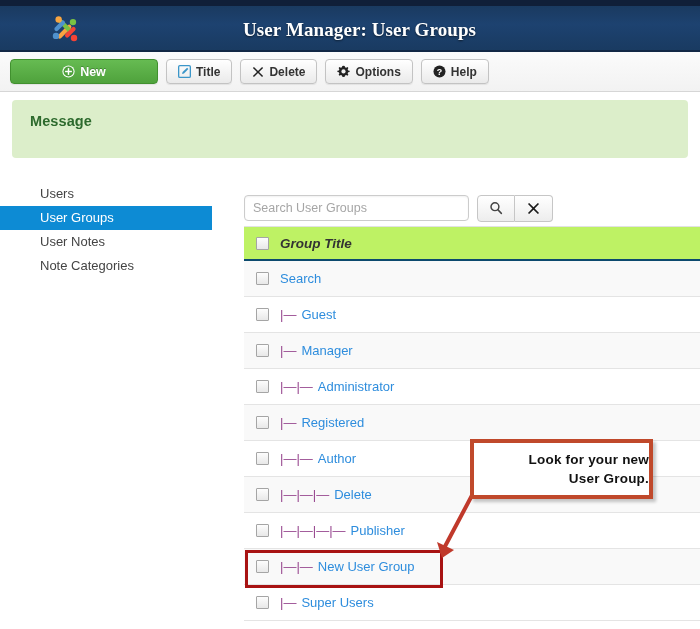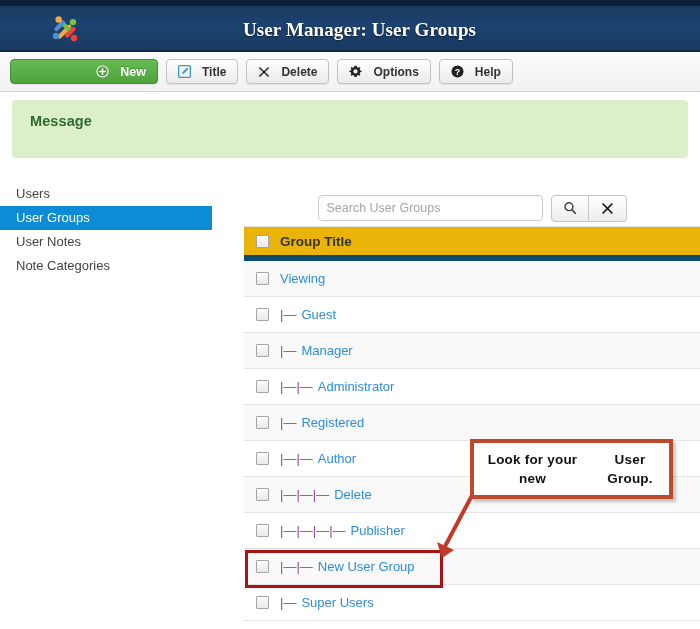--- a/index.html
+++ b/index.html
@@ -49,22 +49,22 @@
   #toolbar {
     position: relative;
     width: 700px; height: 40px;
     background: linear-gradient(to bottom,#fbfbfb 0%, #f2f2f2 100%);
     border-bottom: 1px solid #d6d6d6;
     display: flex; align-items: center;
     padding-left: 10px;
     gap: 8px;
   }
   .tbtn {
-    display: inline-flex; align-items: center; justify-content:flex-end;
-    gap: 11px;
+    display: inline-flex; align-items: center; justify-content:center;
+    gap: 5px;
     height: 25px;
     padding: 0 11px;
     border: 1px solid #c3c3c3;
     border-radius: 4px;
     background: linear-gradient(to bottom,#ffffff 0%, #eaeaea 100%);
     color: #333333;
     font-size: 12px;
     font-weight: 700;
     cursor: pointer;
     box-shadow: 0 1px 1px rgba(0,0,0,.07);
@@ -96,40 +96,39 @@
     color: #4f8a4f; font-size: 12.5px; line-height: 18px;
   }
 
   
   #sidebar {
     position: absolute; left: 0; top: 182px;
     width: 240px;
   }
   .side-item {
     height: 24px; line-height: 24px;
-    padding-left: 16px;
+    padding-left: 40px;
     font-size: 13px;
     color: #444444;
     cursor: pointer;
     white-space: nowrap;
   }
   .side-item.active {
     background: #0d8bd4;
     color: #ffffff;
     width: 212px;
   }
 
   
   #main { position: absolute; left: 244px; top: 182px; width: 456px; }
 
   #search-row {
     display: flex; align-items: center;
     padding-top: 8px;
     height: 44px;
-    justify-content: center;
   }
   #search-input {
     width: 225px; height: 26px;
     border: 1px solid #cccccc;
     border-radius: 4px;
     padding: 0 8px;
     font-size: 12.5px;
     color: #555;
     font-family: "Liberation Sans", sans-serif;
     background: #ffffff;
@@ -150,21 +149,21 @@
   
   #grid { width: 456px; border-top: 1px solid #e2e2e2; }
   .row {
     position: relative;
     display: flex; align-items: center;
     height: 36px;
     border-bottom: 1px solid #e4e4e4;
   }
   .row.odd  { background: #f9f9f9; }
   .row.even { background: #ffffff; }
-  .row.head { background: #eab308; border-bottom: 6px solid #0c4a6e; height: 34px; }
+  .row.head { background: #bef264; border-bottom: 2px solid #0c4a6e; height: 34px; font-style: italic; }
   .cb-cell { width: 36px; display:flex; justify-content:center; align-items:center; }
   .cb {
     width: 13px; height: 13px;
     border: 1px solid #a5a5a5;
     background: linear-gradient(to bottom,#fdfdfd,#e8e8e8);
     border-radius: 1px;
     cursor: pointer;
     display:block;
   }
   .title-cell { font-size: 13px; display: flex; align-items: baseline; white-space: nowrap; }
@@ -179,26 +178,26 @@
     width: 198px; height: 38px;
     border: 3px solid #a81313;
     pointer-events: none;
     z-index: 6;
   }
 
   
   #callout {
     position: absolute;
     left: 470px; top: 439px;
-    width: 203px; height: 60px;
+    width: 183px; height: 60px;
     background: #ffffff;
     border: 4px solid #c0492b;
     z-index: 8;
-    display: flex; flex-direction: row;
-    align-items: center; justify-content: center;
+    display: flex; flex-direction: column;
+    align-items: flex-end; justify-content: center;
     box-shadow: 3px 3px 3px rgba(0,0,0,.22);
   }
   #callout div {
     color: #111111;
     font-size: 13.5px;
     font-weight: 700;
     line-height: 19px;
     letter-spacing: .2px;
     text-align: center;
   }
@@ -313,21 +312,21 @@
         <span class="cb"></span>
       </div>
       <div class="title-cell">Group Title</div>
     </div>
 
   <div class="row odd">
         <div class="cb-cell">
           <span class="cb"></span>
         </div>
         <div class="title-cell">
-          <span class="glink">Viewing</span>
+          <span class="glink">Search</span>
         </div>
       </div>
       <div class="row even">
         <div class="cb-cell">
           <span class="cb"></span>
         </div>
         <div class="title-cell">
           <span class="prefix">|—</span>
           <span class="glink">Guest</span>
         </div>

